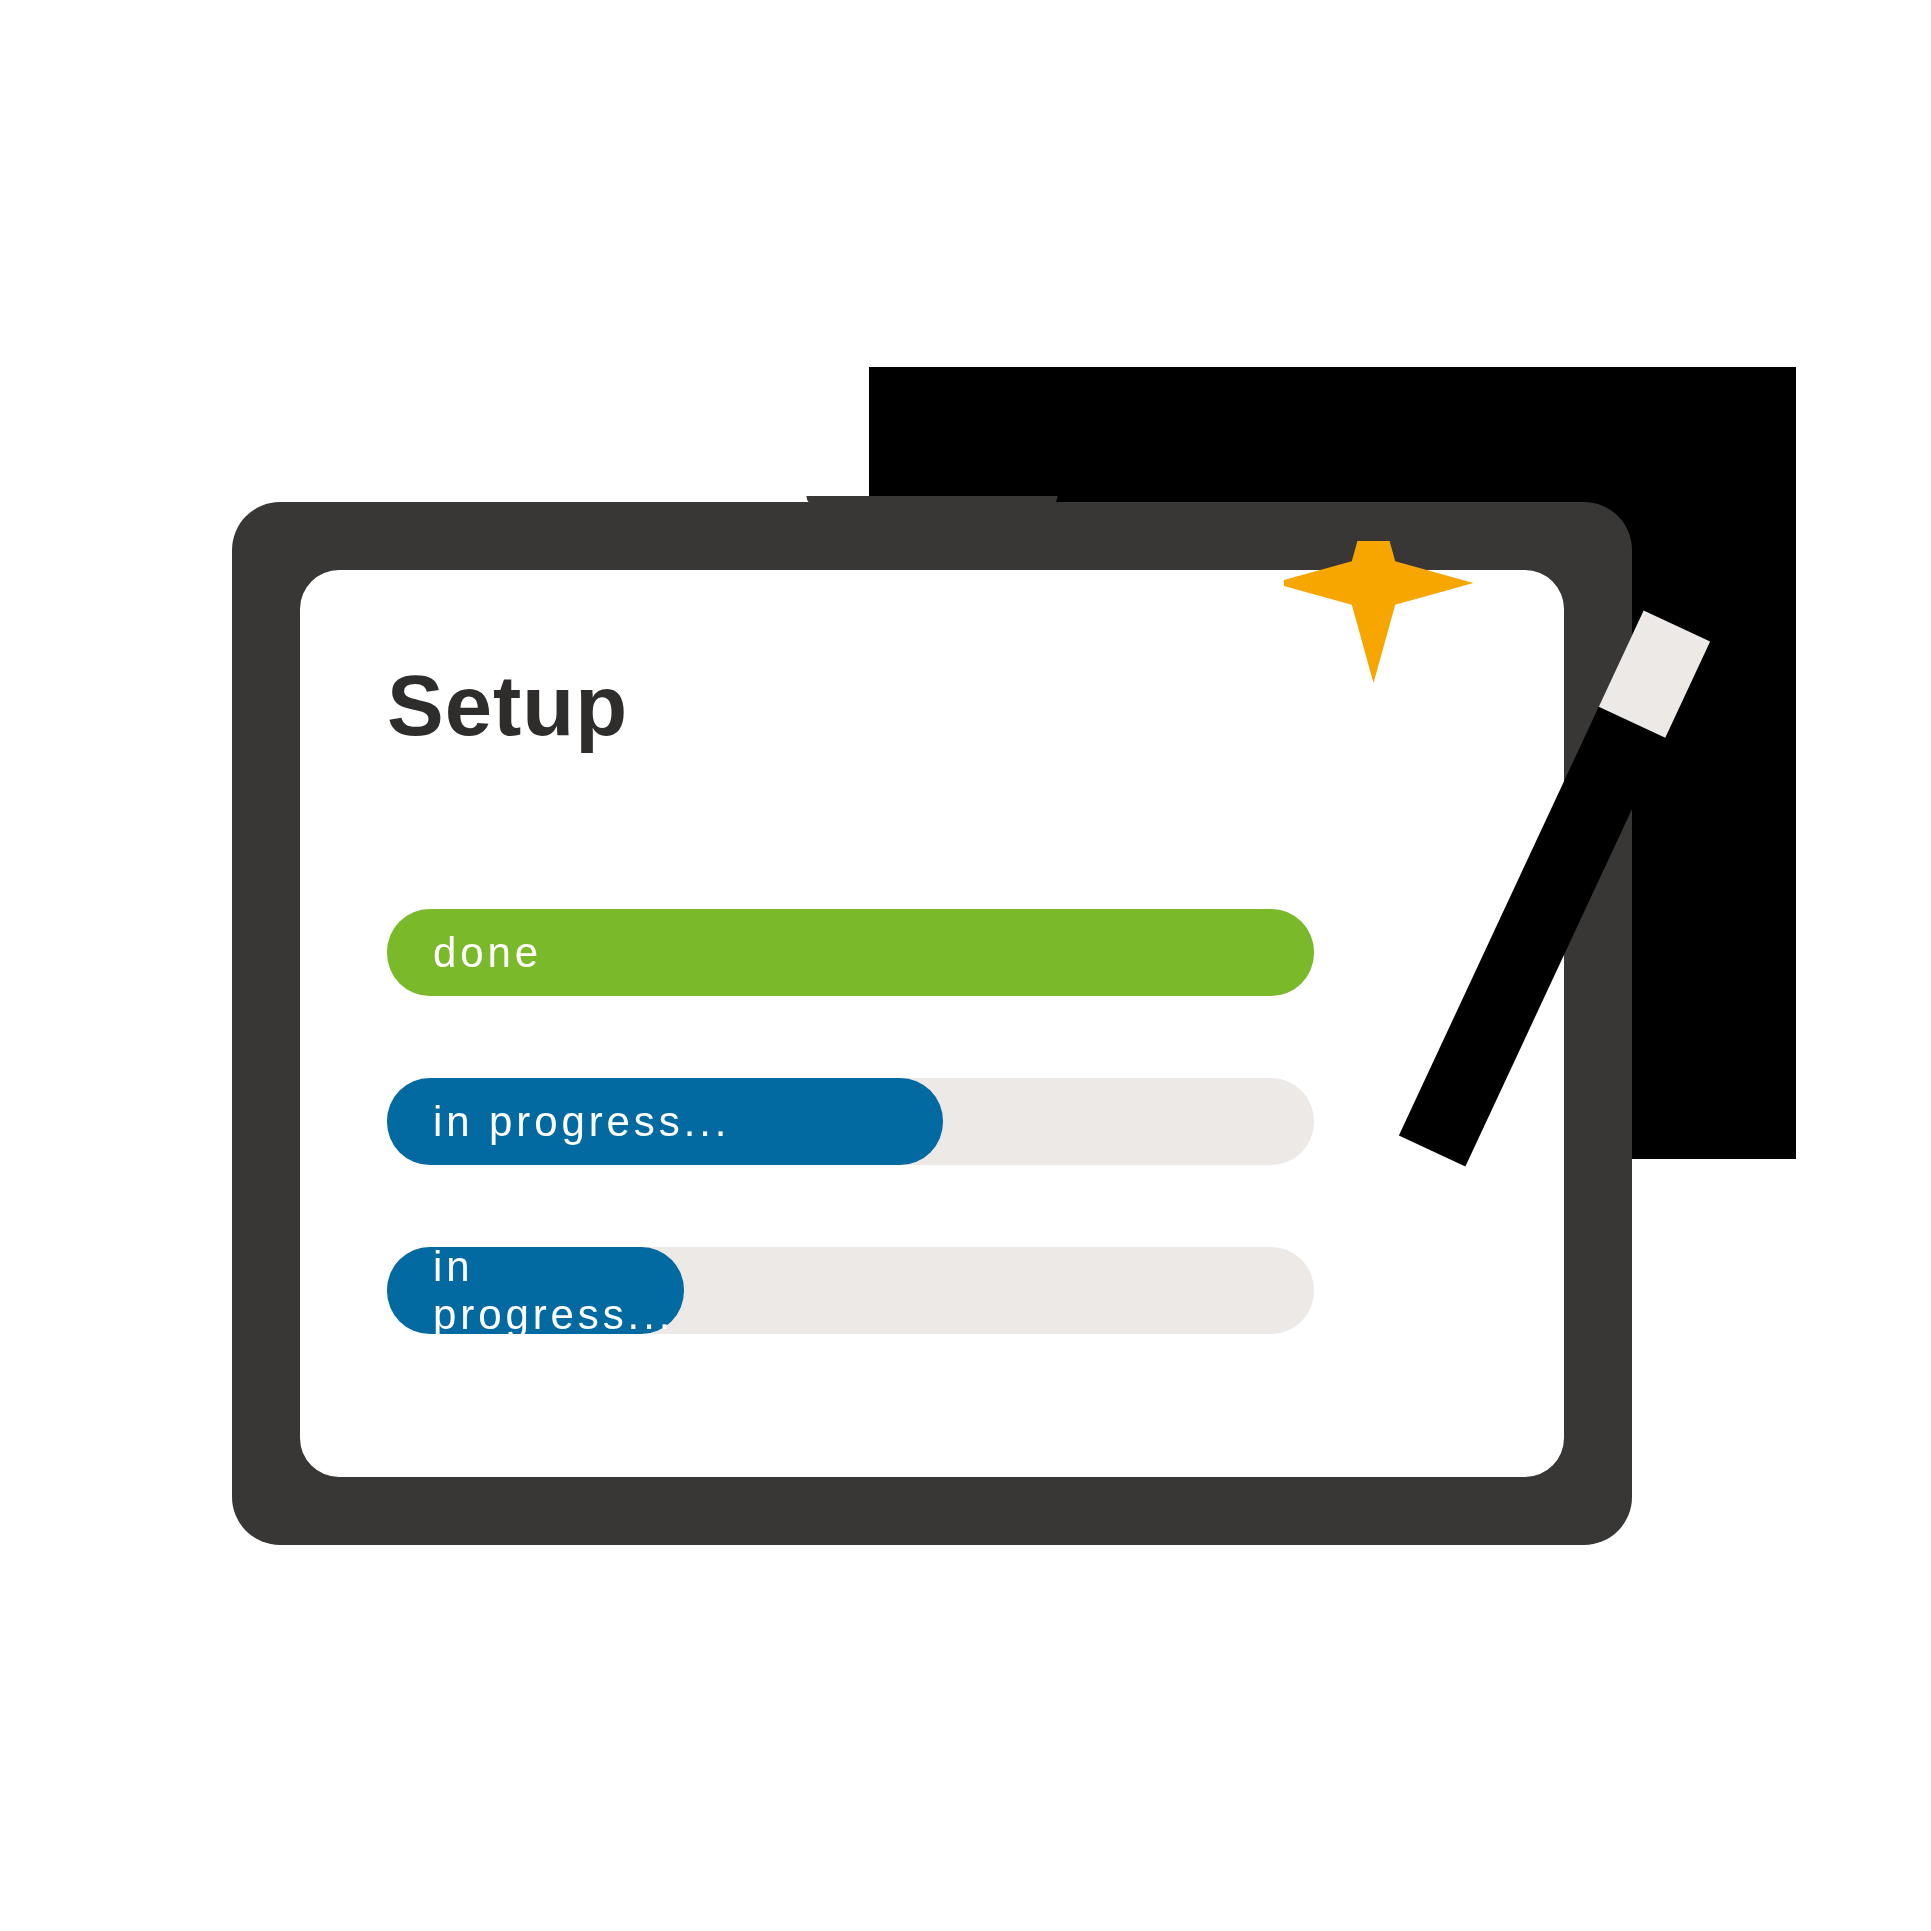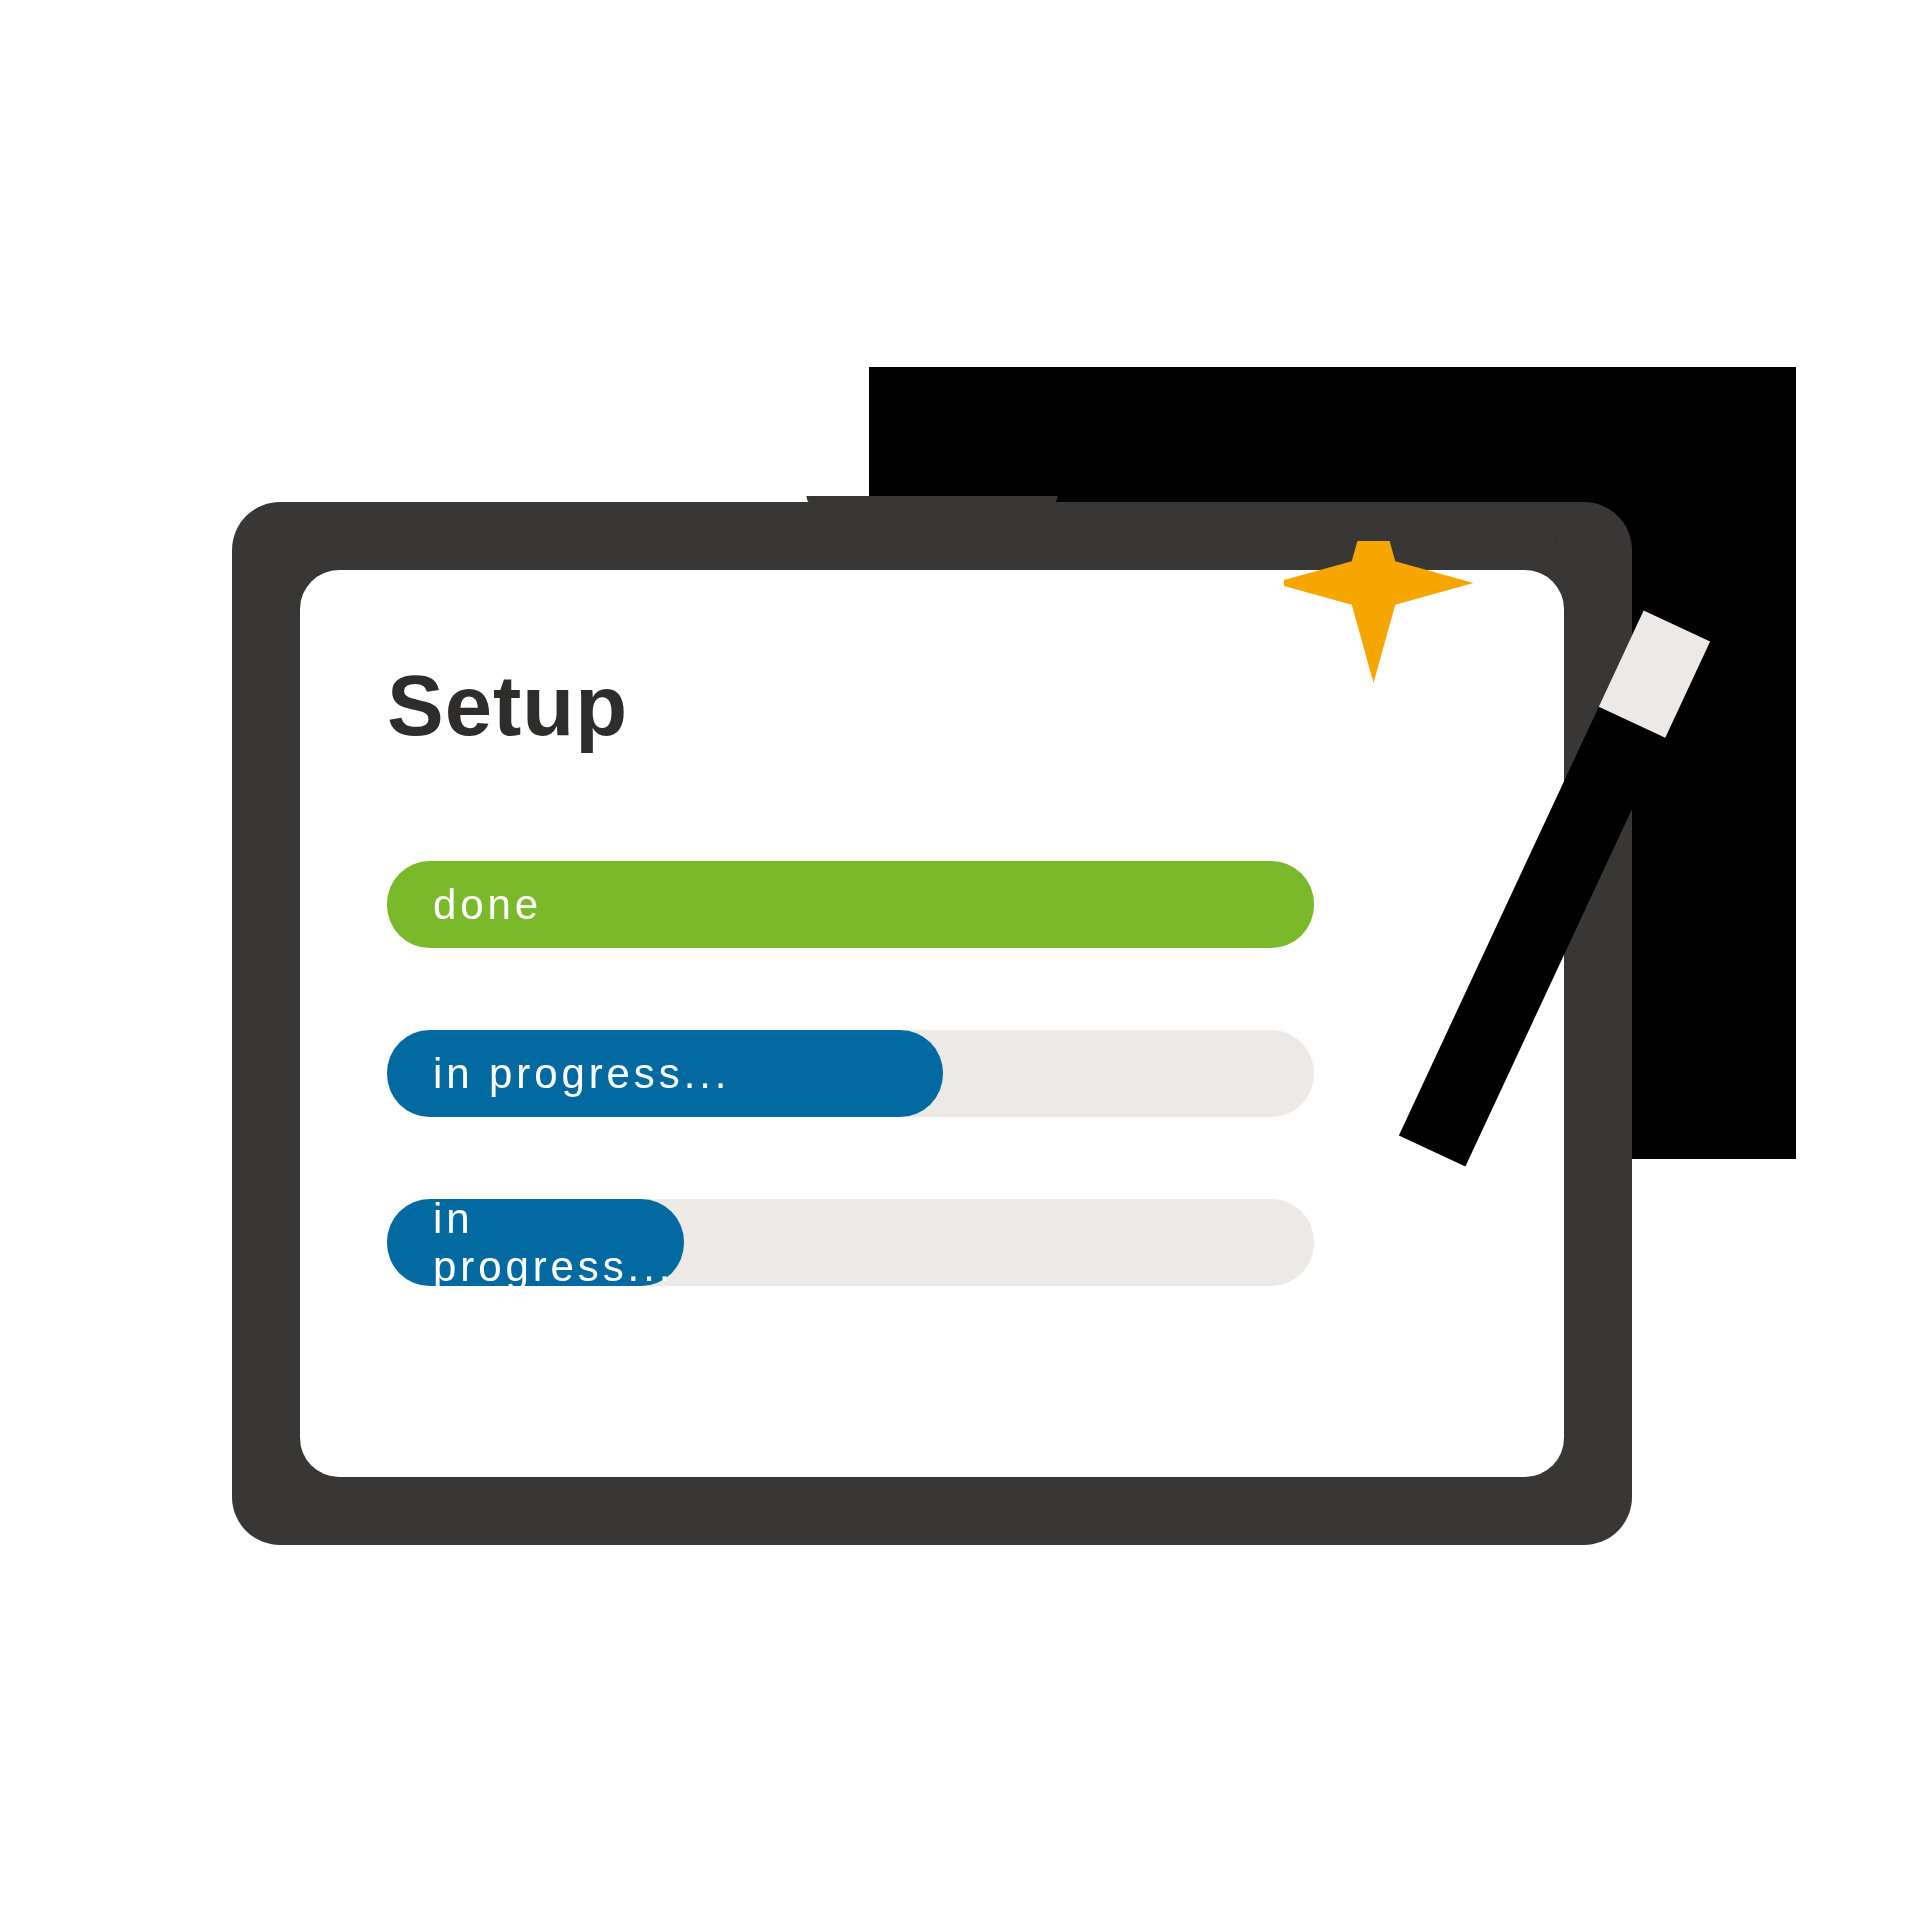--- a/index.html
+++ b/index.html
@@ -58,20 +58,21 @@
       font-size: 85px;
       font-weight: 700;
       color: #2e2d2c;
       margin-bottom: 106px;
       letter-spacing: 1px;
     }
     .progress-list {
       display: flex;
       flex-direction: column;
       gap: 82px;
+      margin-top: 48px;
     }
     .progress-row {
       position: relative;
       width: 927px;
       height: 87px;
     }
     .progress-track {
       position: absolute;
       inset: 0;
       background: #ece9e7;

